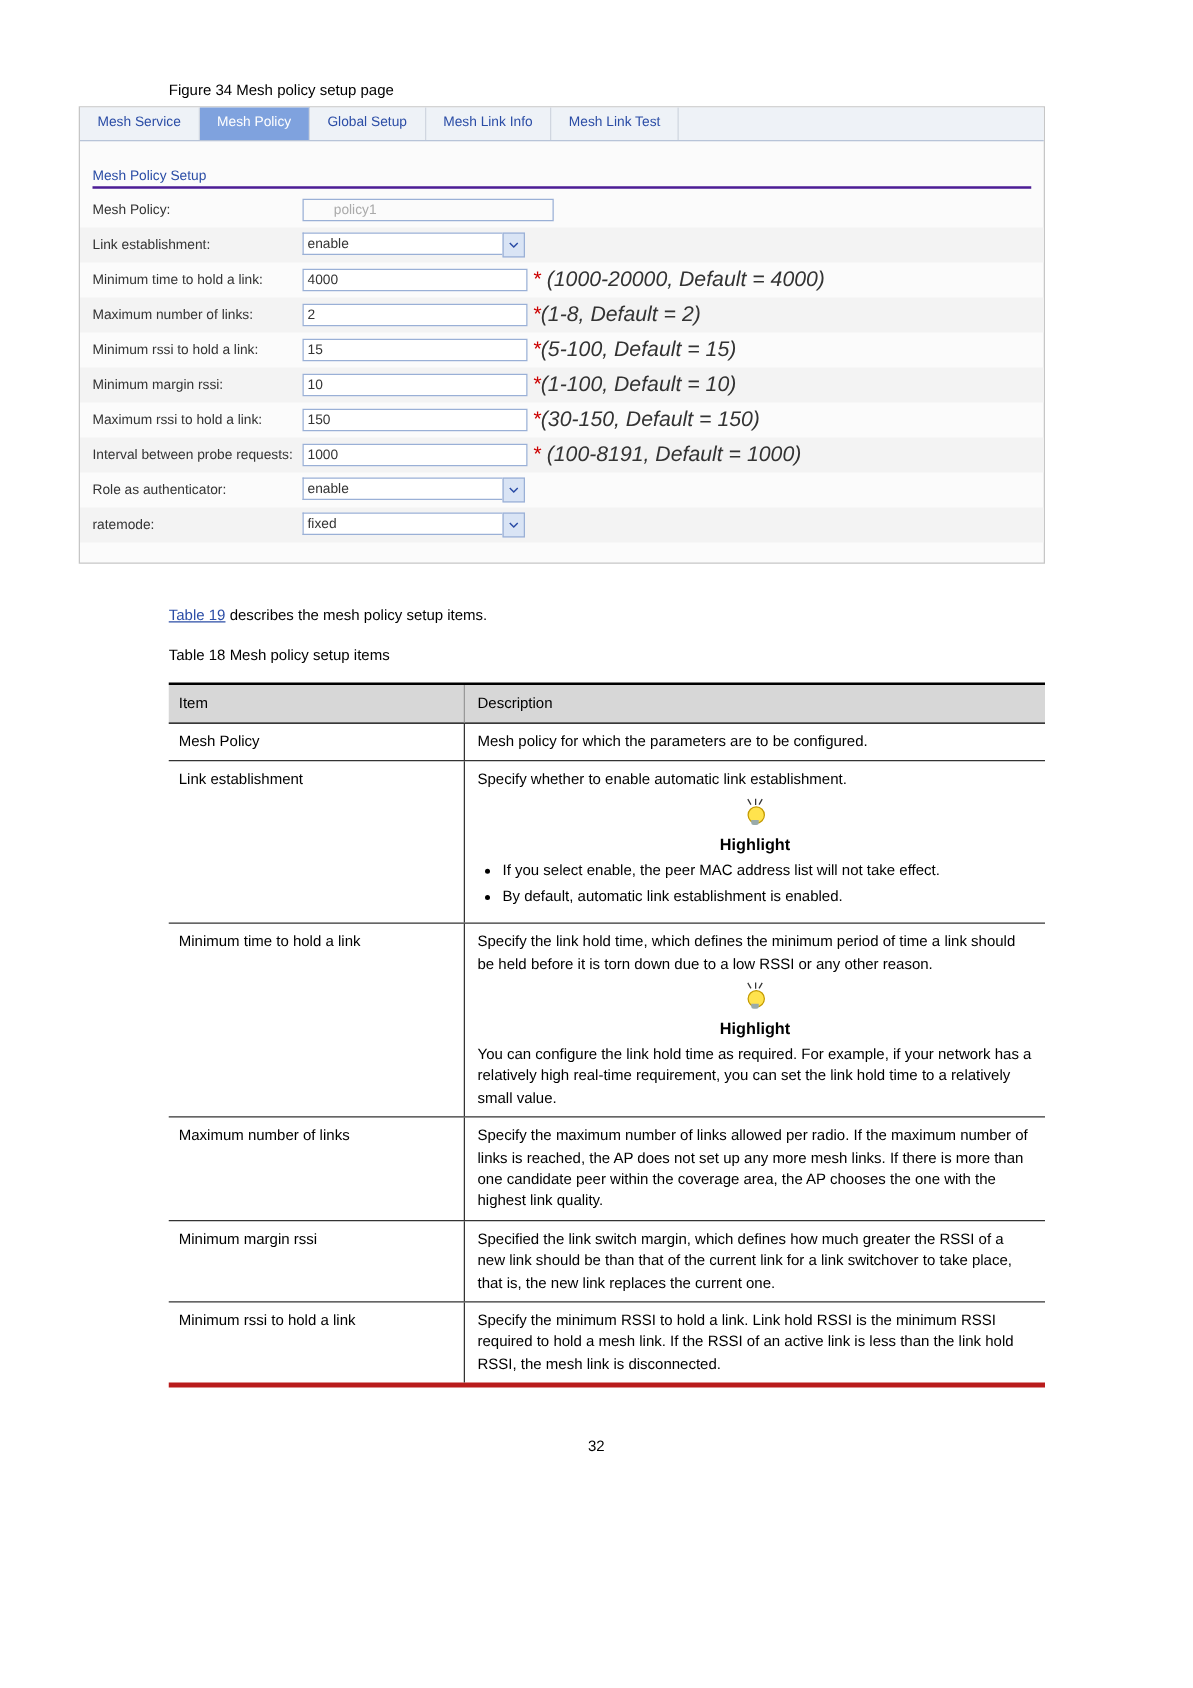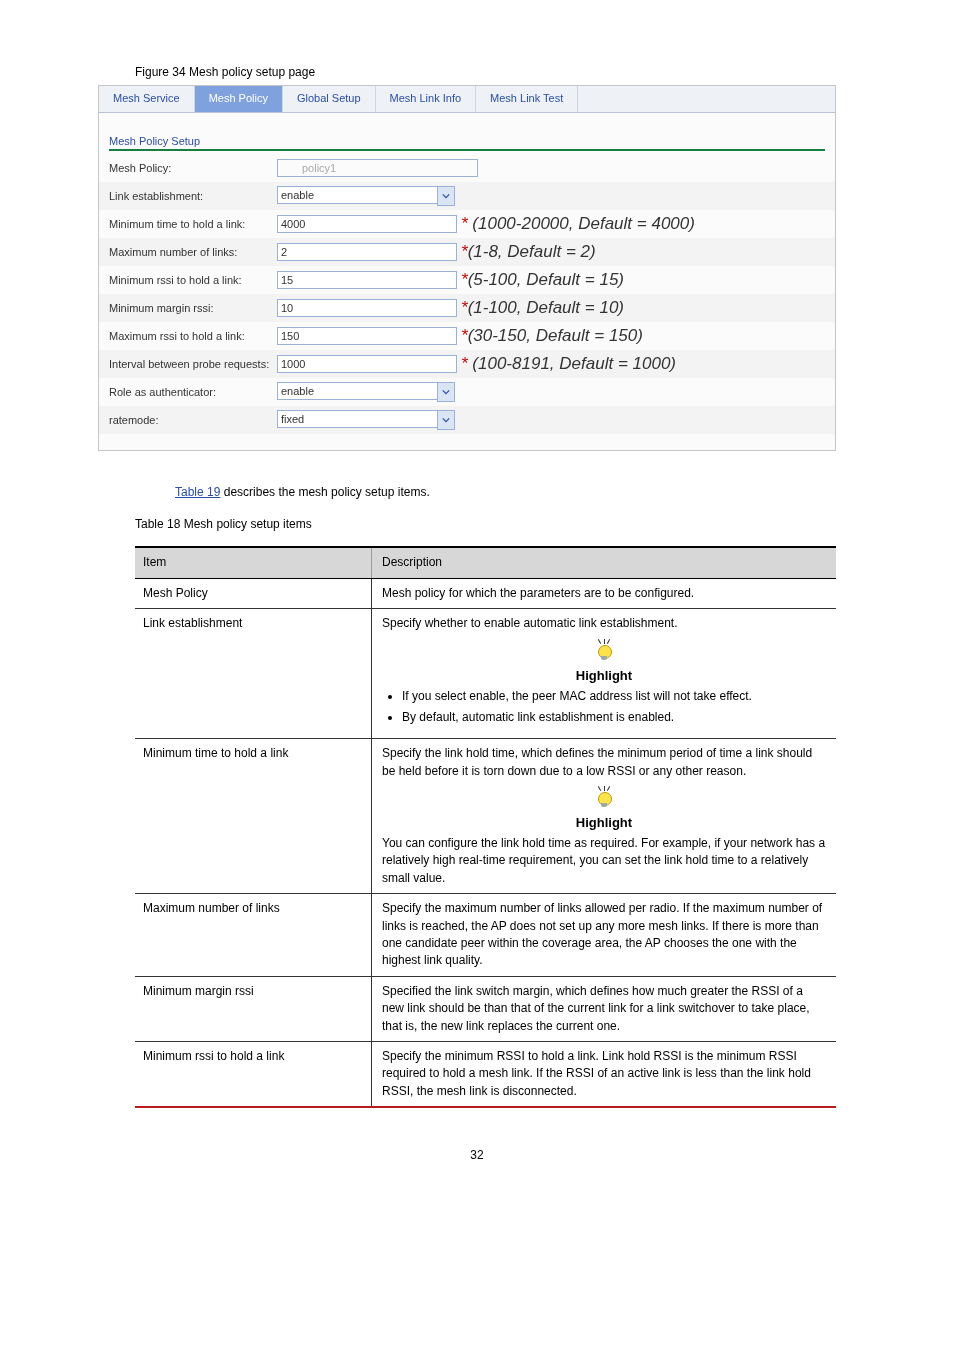--- a/index.html
+++ b/index.html
@@ -15,21 +15,21 @@
     margin: 0 auto;
     padding-top: 65px;
   }
   .fig-caption {
     margin: 0 0 6px 135px;
     font-size: 12px;
   }
 
   
   .screenshot {
-    margin: 0 118px 34px 98px;
+    margin: 0 118px 34px 63px;
     border: 1px solid #c6c6c6;
     background: #fbfbfb;
   }
   .tabbar {
     display: flex;
     background: #eef2f7;
     border-bottom: 1px solid #b8c4d8;
     height: 26px;
   }
   .tab {
@@ -41,21 +41,21 @@
     cursor: pointer;
   }
   .tab.active {
     background: #7fa2de;
     color: #fff;
   }
   .sect-title {
     margin: 22px 10px 3px 10px;
     color: #2b4da6;
     font-size: 11px;
-    border-bottom: 2px solid #15803d;
+    border-bottom: 2px solid #4c1d95;
     padding-bottom: 2px;
   }
   .form-row {
     display: flex;
     align-items: center;
     height: 28px;
     padding-left: 10px;
   }
   .form-row.alt { background: #f3f3f3; }
   .form-label {
@@ -113,21 +113,21 @@
     text-decoration: underline;
     font-size: 12px;
   }
   .items-caption {
     margin: 18px 0 4px 135px;
     font-size: 12px;
   }
   .items-table {
     margin: 15px 118px 0 135px;
     border-top: 2px solid #000;
-    border-bottom: 2px solid #b91c1c;
+    border-bottom: 4px solid #b91c1c;
   }
   .items-hrow {
     display: flex;
     background: #d7d7d7;
     border-bottom: 1px solid #000;
     height: 30px;
     align-items: center;
   }
   .items-row {
     display: flex;
@@ -259,21 +259,21 @@
               <svg viewBox="0 0 10 10">
                 <path d="M1 3 L5 7 L9 3" fill="none" stroke="#2b4da6" stroke-width="1.5"></path>
               </svg>
             </div>
           </div>
         </div>
       </div>
     <div style="height:16px"></div>
   </div>
 
-  <div style="margin-bottom:4px;padding-left:40px;">
+  <div style="margin-bottom:4px;">
     <a href="#" class="table-link">Table 19</a><span> describes the mesh policy setup items.</span>
   </div>
 
   <div class="items-caption">Table 18 Mesh policy setup items</div>
 
   <div class="items-table">
     <div class="items-hrow">
       <div class="cell-l">Item</div>
       <div class="cell-r">Description</div>
     </div>

